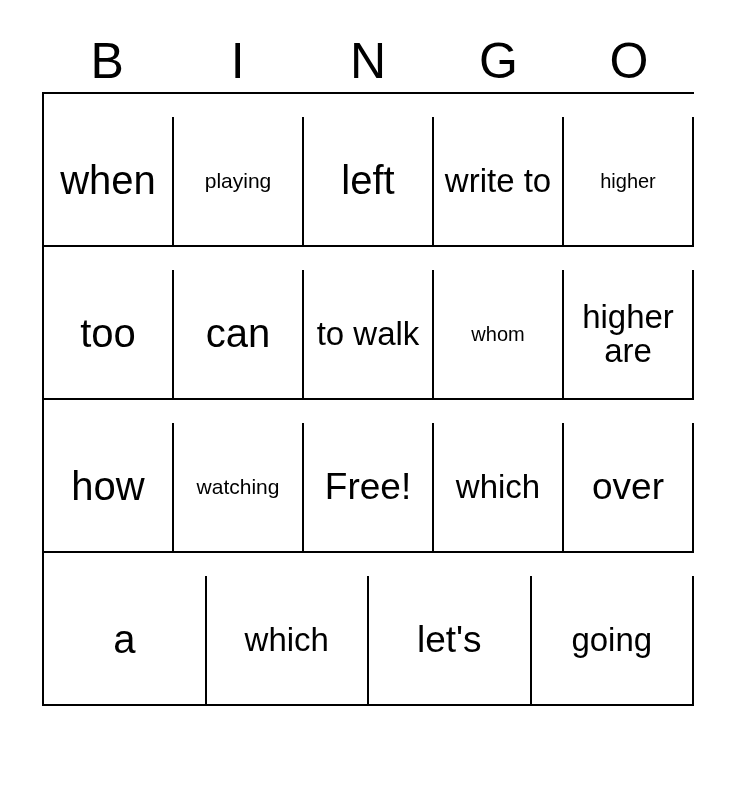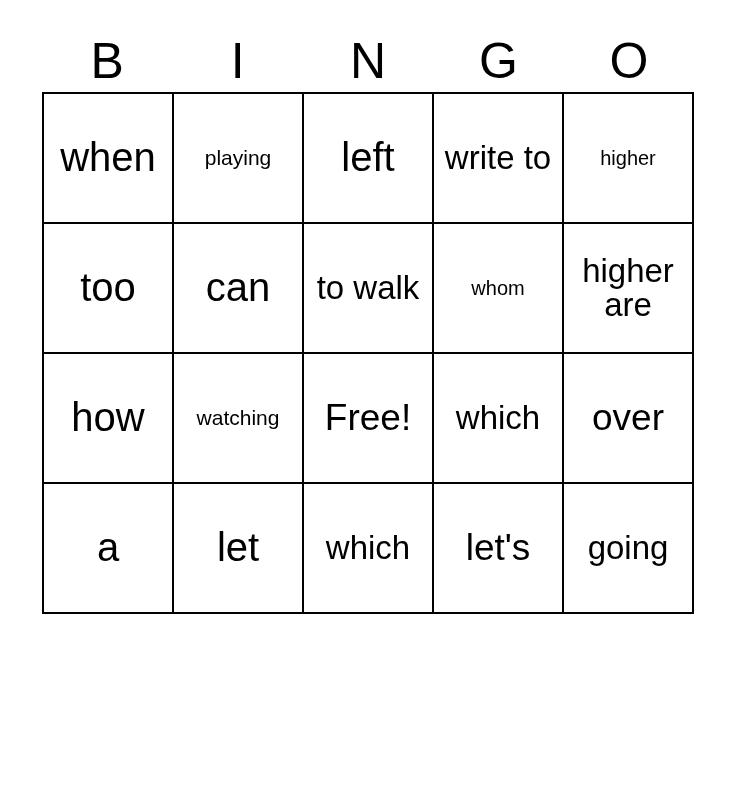--- a/index.html
+++ b/index.html
@@ -50,20 +50,21 @@
     height: 130px;
     border-right: 2px solid #000;
     border-bottom: 2px solid #000;
     box-sizing: border-box;
     display: flex;
     align-items: center;
     justify-content: center;
     text-align: center;
     padding: 2px 4px;
     overflow: hidden;
+    margin-top: 23px;
   }
   .cell span {
     display: block;
     width: 100%;
     line-height: 1.04;
     word-break: break-word;
   }
   
   .fs-xl span { font-size: 40px; }
   .fs-lg span { font-size: 37px; }
@@ -138,23 +139,20 @@
       <div class="cell fs-lg">
           <span>over</span>
         </div>
     </div>
 
 
     <div class="row">
       <div class="cell fs-xl">
           <span>a</span>
         </div>
-      <div class="cell fs-xl">
-          <span>let</span>
-        </div>
       <div class="cell fs-md">
           <span>which</span>
         </div>
       <div class="cell fs-lg">
           <span>let's</span>
         </div>
       <div class="cell fs-md">
           <span>going</span>
         </div>
     </div>

